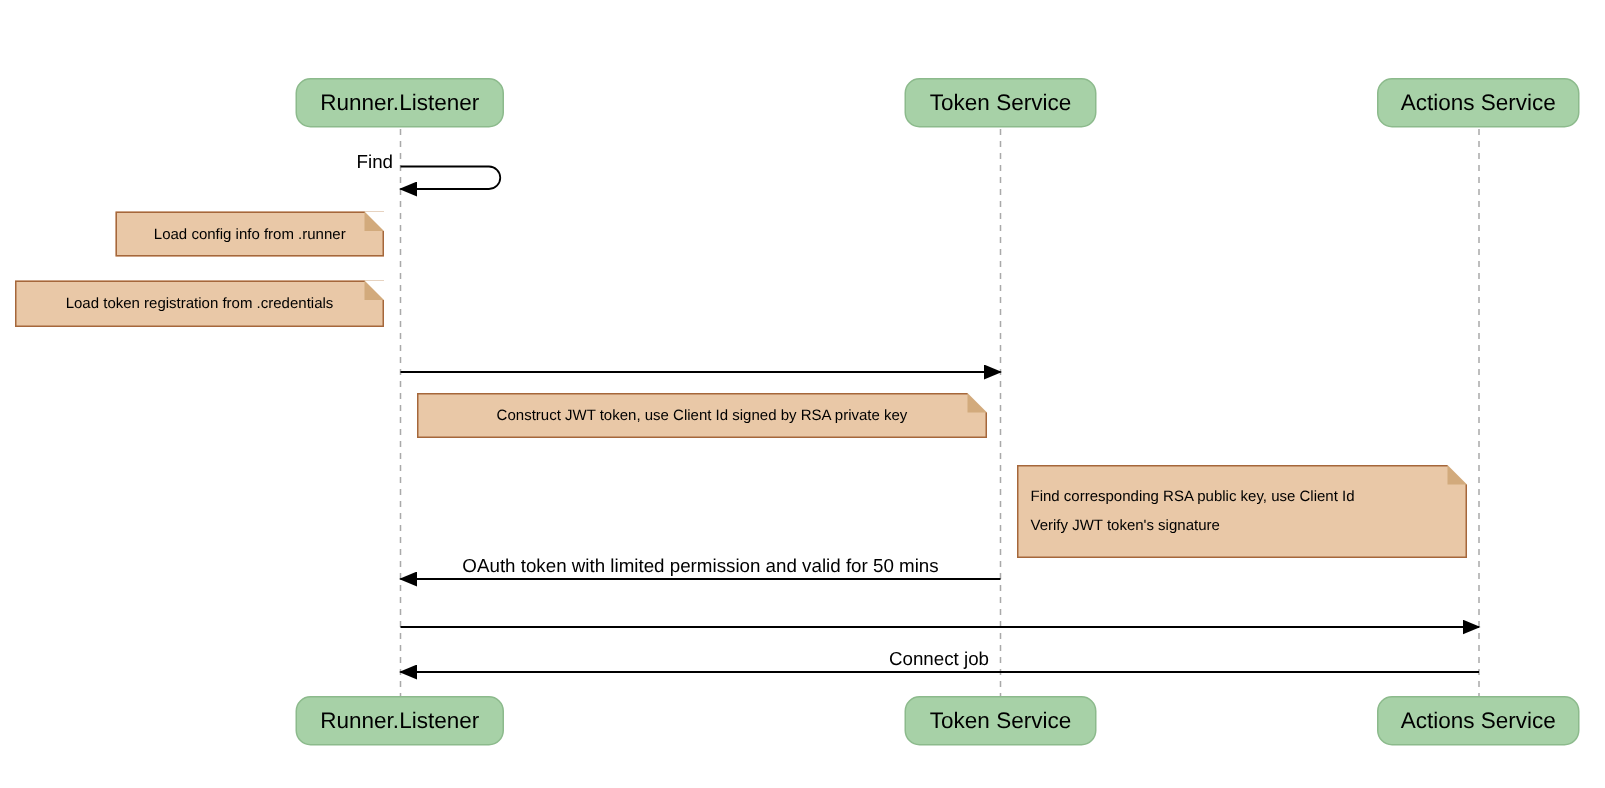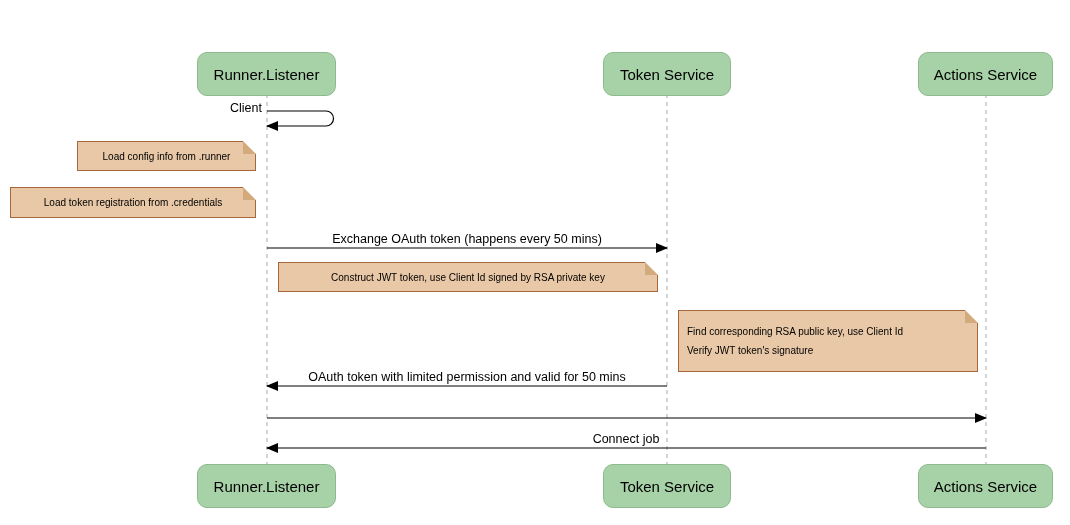--- a/index.html
+++ b/index.html
@@ -6,21 +6,21 @@
   .diagram{
     position:relative;width:1070px;height:525px;background:#ffffff;
     font-family:"Liberation Sans", sans-serif;color:#000;overflow:hidden;
   }
   .title{
     position:absolute;left:0;right:0;top:11px;text-align:center;
     font-size:15px;font-weight:bold;
   }
   .svg-layer{position:absolute;left:0;top:0;}
   .participant{
-    position:absolute;height:44px;box-sizing:border-box;
+    position:absolute;height:33px;box-sizing:border-box;
     background:var(--participant-fill);border:1px solid var(--participant-border);
     border-radius:10px;display:flex;align-items:center;justify-content:center;
     font-size:15px;white-space:nowrap;
   }
   .p-runner{left:197px;width:139px;}
   .p-token{left:603px;width:128px;}
   .p-actions{left:918px;width:135px;}
   .row-top{top:52px;}
   .row-bottom{top:464px;}
   .msg-label{
@@ -81,22 +81,21 @@
   <div class="participant p-runner row-bottom">
     <span>Runner.Listener</span>
   </div>
   <div class="participant p-token row-bottom">
     <span>Token Service</span>
   </div>
   <div class="participant p-actions row-bottom">
     <span>Actions Service</span>
   </div>
 
-  <div class="msg-label" style="left:180px;width:82px;top:101px;text-align:right;">Client</div>
-  <div class="msg-label centered" style="left:467px;top:232px;">Exchange OAuth token (happens every 50 mins)</div>
+  <div class="msg-label" style="left:180px;width:82px;top:101px;text-align:right;">Find</div>
   <div class="msg-label centered" style="left:467px;top:370px;">OAuth token with limited permission and valid for 50 mins</div>
   <div class="msg-label centered" style="left:626px;top:432px;">Connect job</div>
 
   <div class="note" style="left:77px;top:141px;width:179px;height:30px;">Load config info from .runner</div>
   <div class="note" style="left:10px;top:187px;width:246px;height:31px;">Load token registration from .credentials</div>
   <div class="note" style="left:278px;top:262px;width:380px;height:30px;">Construct JWT token, use Client Id signed by RSA private key</div>
   <div class="note note-multiline" style="left:678px;top:310px;width:300px;height:62px;">Find corresponding RSA public key, use Client Id
 Verify JWT token's signature</div>
 
 </div>

